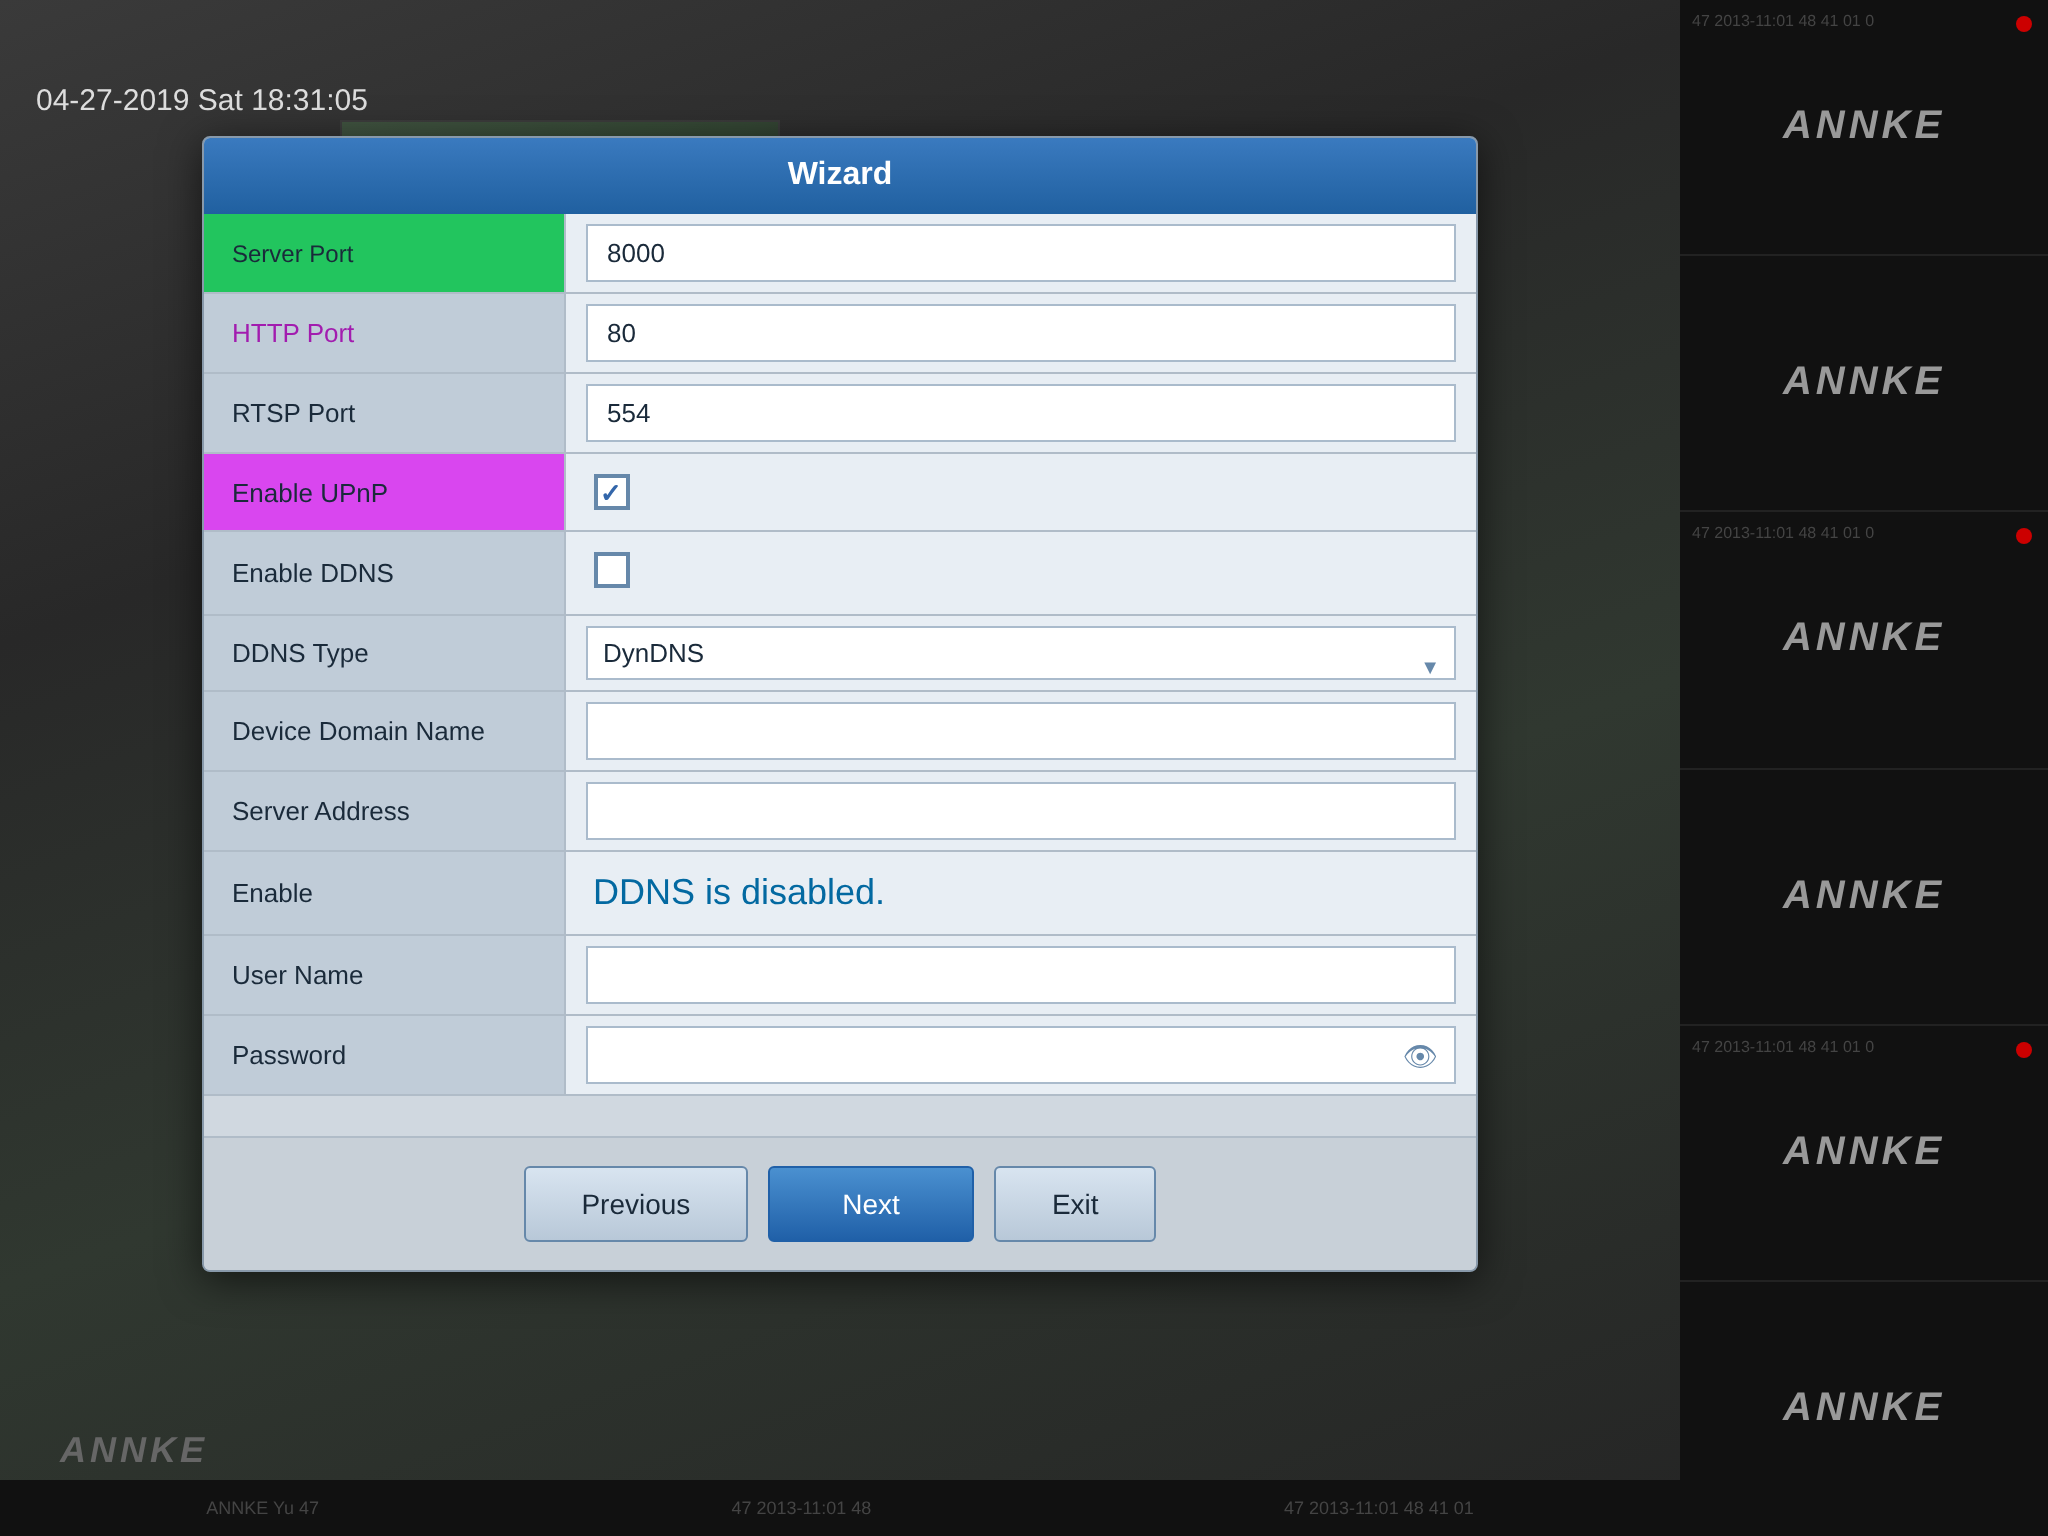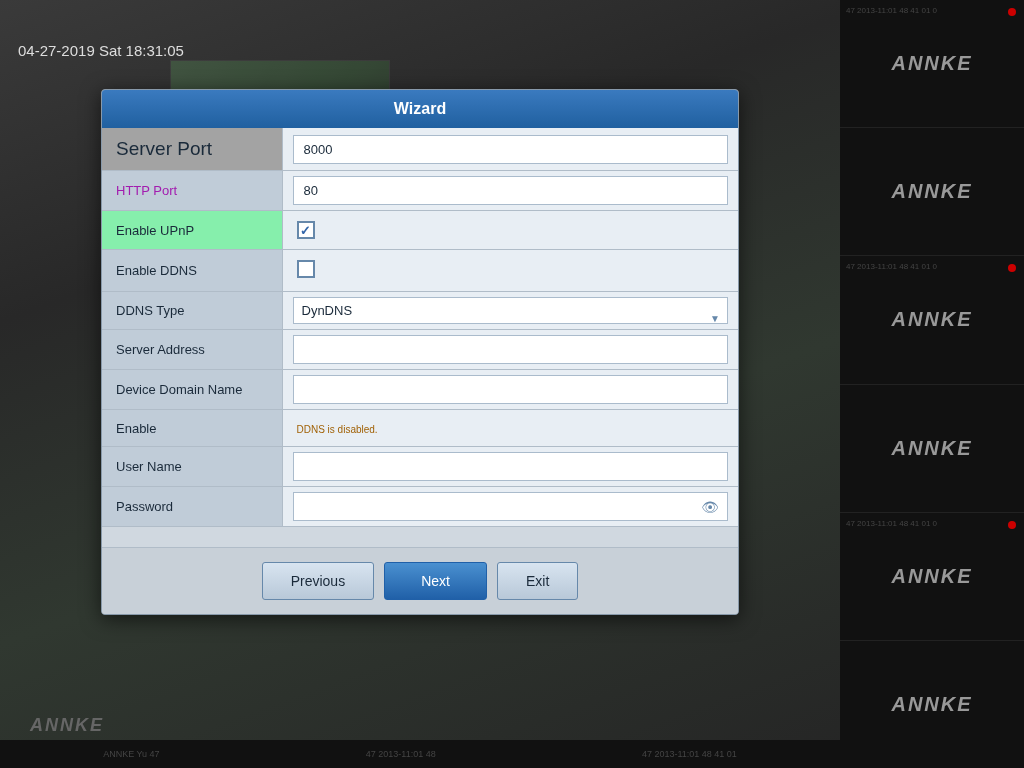--- a/index.html
+++ b/index.html
@@ -70,36 +70,42 @@
 
     <div style="background:linear-gradient(180deg,#3a7abf 0%,#2060a0 100%);color:white;text-align:center;padding:10px 0;font-size:16px;font-weight:bold;">
       <span>Wizard</span>
     </div>
 
     <div style="background:#d0d8e0;">
       <table style="width:100%;border-collapse:collapse;">
 
         <tbody>
             <tr style="border-bottom:1px solid #b0bcc8;">
-          <td style="background:#a3a3a3;padding:10px 14px;color:#1a2a3a;font-size:19px;width:180px;border-right:1px solid #b0bcc8;vertical-align:middle;">Server Port</td>
+          <td style="background:#22c55e;padding:10px 14px;color:#1a2a3a;font-size:12px;width:180px;border-right:1px solid #b0bcc8;vertical-align:middle;">Server Port</td>
           <td style="background:#e8eef4;padding:0;vertical-align:middle;">
             <input type="text" style="background: white; border: 1px solid rgb(170, 187, 204); padding: 6px 10px; width: calc(100% - 20px); margin: 5px 10px; font-size: 13px; color: rgb(26, 42, 58); outline: none;" value="8000">
           </td>
         </tr>
 
         <tr style="border-bottom:1px solid #b0bcc8;">
           <td style="background:#c0ccd8;padding:10px 14px;color:#a21caf;font-size:13px;width:180px;border-right:1px solid #b0bcc8;vertical-align:middle;">HTTP Port</td>
           <td style="background:#e8eef4;padding:0;vertical-align:middle;">
             <input type="text" style="background: white; border: 1px solid rgb(170, 187, 204); padding: 6px 10px; width: calc(100% - 20px); margin: 5px 10px; font-size: 13px; color: rgb(26, 42, 58); outline: none;" value="80">
           </td>
         </tr>
 
+        <tr style="border-bottom:1px solid #b0bcc8;">
+          <td style="background:#c0ccd8;padding:10px 14px;color:#1a2a3a;font-size:13px;width:180px;border-right:1px solid #b0bcc8;vertical-align:middle;">RTSP Port</td>
+          <td style="background:#e8eef4;padding:0;vertical-align:middle;">
+            <input type="text" style="background: white; border: 1px solid rgb(170, 187, 204); padding: 6px 10px; width: calc(100% - 20px); margin: 5px 10px; font-size: 13px; color: rgb(26, 42, 58); outline: none;" value="554">
+          </td>
+        </tr>
 
         <tr style="border-bottom:1px solid #b0bcc8;">
-          <td style="background:#86efac;padding:10px 14px;color:#1a2a3a;font-size:13px;width:180px;border-right:1px solid #b0bcc8;vertical-align:middle;">Enable UPnP</td>
+          <td style="background:#d946ef;padding:10px 14px;color:#1a2a3a;font-size:13px;width:180px;border-right:1px solid #b0bcc8;vertical-align:middle;">Enable UPnP</td>
           <td style="background:#e8eef4;padding:10px 14px;vertical-align:middle;">
             <div style="width:18px;height:18px;border:2px solid #6688aa;background:white;display:inline-flex;align-items:center;justify-content:center;cursor:pointer;">
               <span style="color:#3366aa;font-size:13px;font-weight:bold;">✓</span>
             </div>
           </td>
         </tr>
 
         <tr style="border-bottom:1px solid #b0bcc8;">
           <td style="background:#c0ccd8;padding:10px 14px;color:#1a2a3a;font-size:13px;width:180px;border-right:1px solid #b0bcc8;vertical-align:middle;">Enable DDNS</td>
           <td style="background:#e8eef4;padding:10px 14px;vertical-align:middle;">
@@ -116,37 +122,37 @@
                 <option>DynDNS</option>
                 <option>NO-IP</option>
                 <option>HiDDNS</option>
               </select>
               <span style="position:absolute;right:8px;color:#6688aa;font-size:10px;pointer-events:none;">▼</span>
             </div>
           </td>
         </tr>
 
         <tr style="border-bottom:1px solid #b0bcc8;">
-          <td style="background:#c0ccd8;padding:10px 14px;color:#1a2a3a;font-size:13px;width:180px;border-right:1px solid #b0bcc8;vertical-align:middle;">Server Address</td>
+          <td style="background:#c0ccd8;padding:10px 14px;color:#1a2a3a;font-size:13px;width:180px;border-right:1px solid #b0bcc8;vertical-align:middle;">Device Domain Name</td>
           <td style="background:#e8eef4;padding:0;vertical-align:middle;">
             <input type="text" style="background: white; border: 1px solid rgb(170, 187, 204); padding: 6px 10px; width: calc(100% - 20px); margin: 5px 10px; font-size: 13px; color: rgb(26, 42, 58); outline: none;" value="">
           </td>
         </tr>
 
         <tr style="border-bottom:1px solid #b0bcc8;">
-          <td style="background:#c0ccd8;padding:10px 14px;color:#1a2a3a;font-size:13px;width:180px;border-right:1px solid #b0bcc8;vertical-align:middle;">Device Domain Name</td>
+          <td style="background:#c0ccd8;padding:10px 14px;color:#1a2a3a;font-size:13px;width:180px;border-right:1px solid #b0bcc8;vertical-align:middle;">Server Address</td>
           <td style="background:#e8eef4;padding:0;vertical-align:middle;">
             <input type="text" style="background: white; border: 1px solid rgb(170, 187, 204); padding: 6px 10px; width: calc(100% - 20px); margin: 5px 10px; font-size: 13px; color: rgb(26, 42, 58); outline: none;" value="">
           </td>
         </tr>
 
         <tr style="border-bottom:1px solid #b0bcc8;">
           <td style="background:#c0ccd8;padding:10px 14px;color:#1a2a3a;font-size:13px;width:180px;border-right:1px solid #b0bcc8;vertical-align:middle;">Enable</td>
           <td style="background:#e8eef4;padding:10px 14px;vertical-align:middle;">
-            <span style="color:#a16207;font-size:10px;margin-top:19px;">DDNS is disabled.</span>
+            <span style="color:#0369a1;font-size:18px;margin-top:19px;">DDNS is disabled.</span>
           </td>
         </tr>
 
         <tr style="border-bottom:1px solid #b0bcc8;">
           <td style="background:#c0ccd8;padding:10px 14px;color:#1a2a3a;font-size:13px;width:180px;border-right:1px solid #b0bcc8;vertical-align:middle;">User Name</td>
           <td style="background:#e8eef4;padding:0;vertical-align:middle;">
             <input type="text" style="background: white; border: 1px solid rgb(170, 187, 204); padding: 6px 10px; width: calc(100% - 20px); margin: 5px 10px; font-size: 13px; color: rgb(26, 42, 58); outline: none;" value="">
           </td>
         </tr>
 

